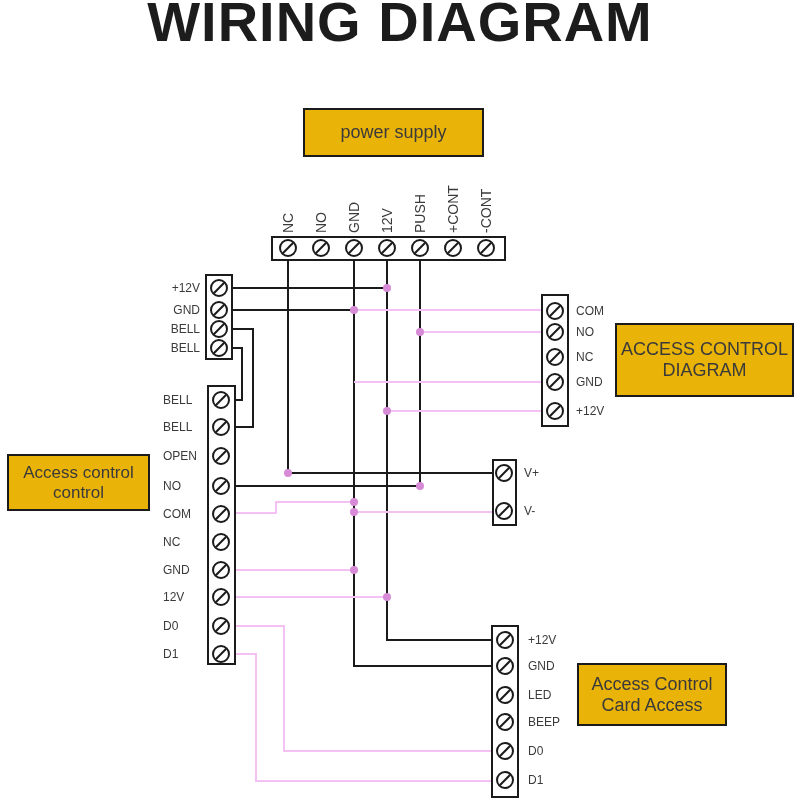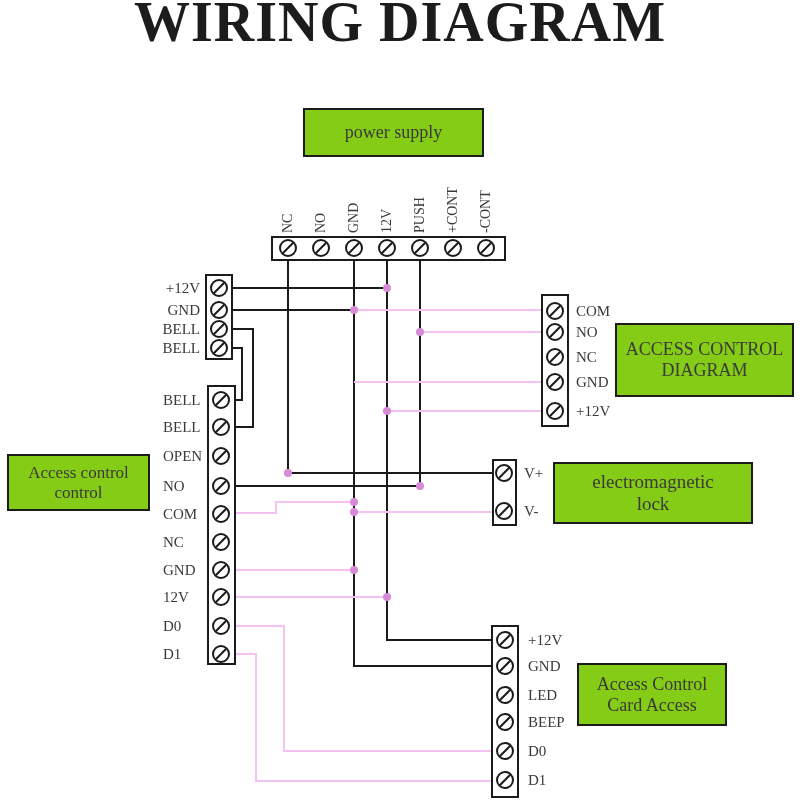--- a/index.html
+++ b/index.html
@@ -1,33 +1,33 @@
 <!DOCTYPE html>
 <html><head>
 <meta charset="utf-8">
 <style>
   html,body{margin:0;padding:0;background:#ffffff;}
   .stage{
     position:relative;width:800px;height:800px;background:#ffffff;overflow:hidden;
-    font-family:Liberation Serif, serif;color:#333;
+    font-family:Liberation Sans, sans-serif;color:#333;
     --wire-black:#1b1b1b;--wire-pink:#f3c1f3;--dot:#d78bd7;--line:#1b1b1b;
   }
   .title{
     position:absolute;top:-10px;left:0;width:100%;text-align:center;
     font-size:56px;line-height:64px;font-weight:bold;letter-spacing:1px;color:#1c1c1c;white-space:nowrap;
   }
   svg.wiring{position:absolute;left:0;top:0;}
   .box{
-    position:absolute;border:2px solid #1b1b1b;background:#84cc16;
+    position:absolute;border:2px solid #1b1b1b;background:#eab308;
     display:flex;align-items:center;justify-content:center;text-align:center;
     font-size:18px;color:#3a3a3a;line-height:1.15;
   }
   .box.two{flex-direction:column;justify-content:center;}
   .tlabel{
-    position:absolute;height:18px;line-height:18px;font-size:15px;color:#3a3a3a;white-space:nowrap;
+    position:absolute;height:18px;line-height:18px;font-size:12px;color:#3a3a3a;white-space:nowrap;
   }
   .tlabel.r{width:80px;text-align:right;}
   .vlabel{
     position:absolute;height:18px;line-height:18px;font-size:14px;color:#3a3a3a;white-space:nowrap;
     transform:rotate(-90deg);transform-origin:0 100%;
   }
   .wireB{stroke:var(--wire-black);stroke-width:2;fill:none;}
   .wireP{stroke:var(--wire-pink);stroke-width:2;fill:none;}
   .dot{fill:var(--dot);stroke:none;}
   .strip{fill:#ffffff;stroke:var(--line);stroke-width:2;}
@@ -132,24 +132,20 @@
     <span>power supply</span>
   </div>
   <div class="box two" style="left:7px;top:454px;width:139px;height:53px;font-size:17px">
     <span>Access control</span>
     <span>control</span>
   </div>
   <div class="box two" style="left:615px;top:323px;width:175px;height:70px">
     <span>ACCESS CONTROL</span>
     <span>DIAGRAM</span>
   </div>
-  <div class="box two" style="left:553px;top:462px;width:196px;height:58px;font-size:19px">
-    <span>electromagnetic</span>
-    <span>lock</span>
-  </div>
   <div class="box two" style="left:577px;top:663px;width:146px;height:59px">
     <span>Access Control</span>
     <span>Card Access</span>
   </div>
 
   <div class="vlabel" style="left:297px;top:215px">NC</div>
   <div class="vlabel" style="left:330px;top:215px">NO</div>
   <div class="vlabel" style="left:363px;top:215px">GND</div>
   <div class="vlabel" style="left:396px;top:215px">12V</div>
   <div class="vlabel" style="left:429px;top:215px">PUSH</div>

